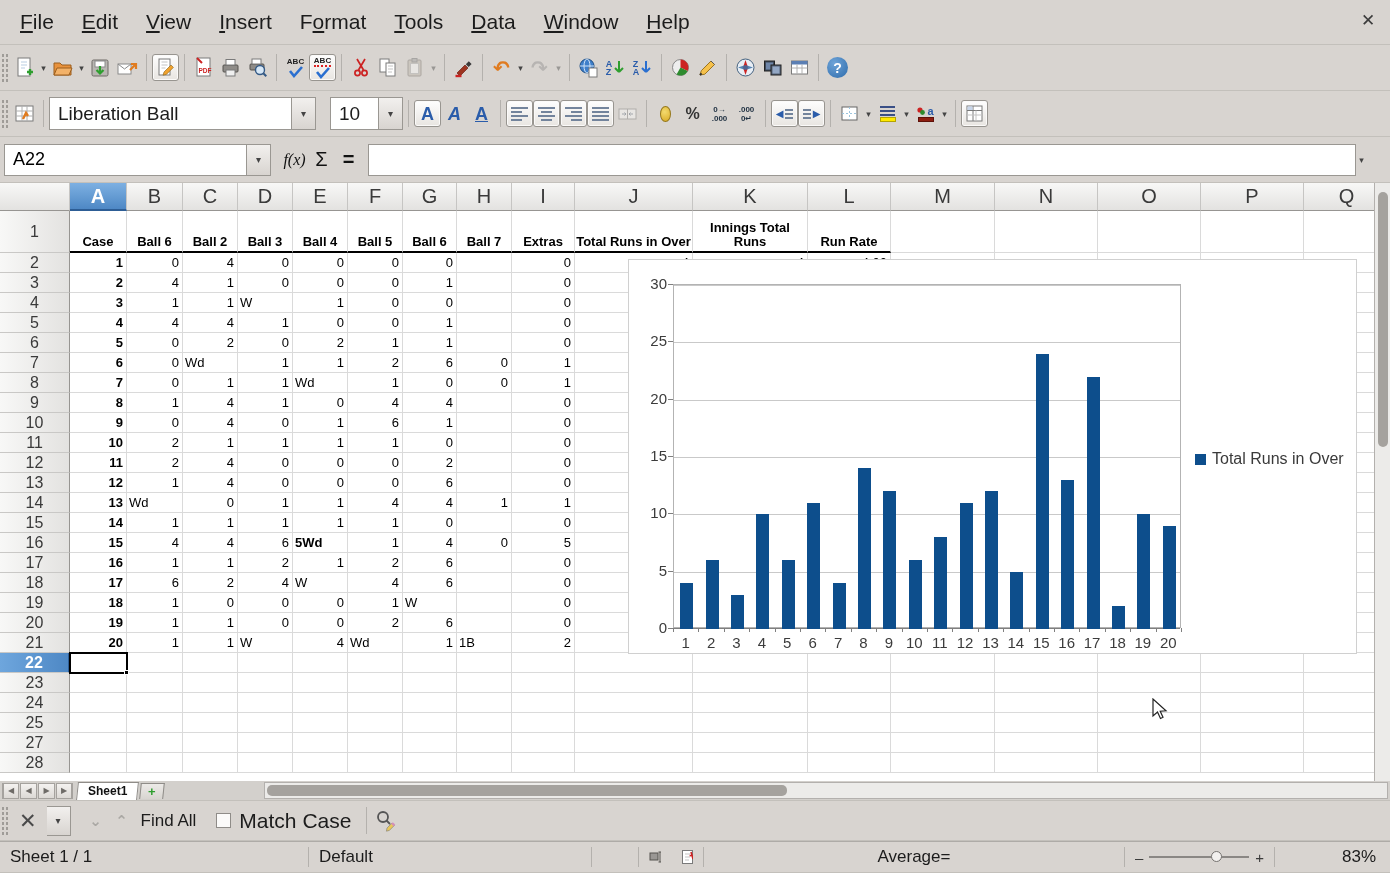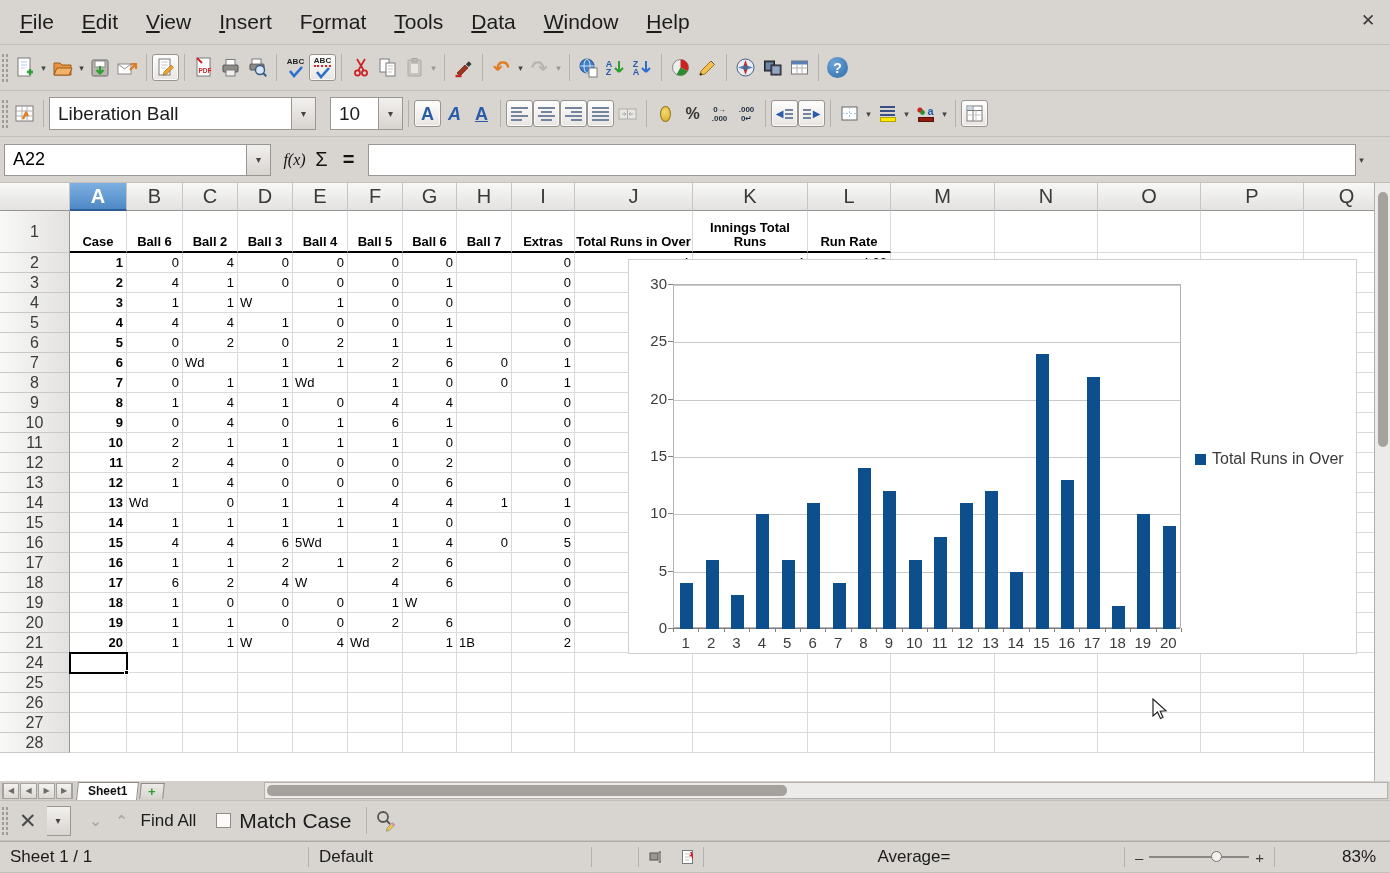--- a/index.html
+++ b/index.html
@@ -849,21 +849,21 @@
       <div class="cell" style="width: 103px; flex: 0 0 103px; height: 20px;"></div>
       <div class="cell" style="width: 103px; flex: 0 0 103px; height: 20px;"></div>
       <div class="cell" style="width: 86px; flex: 0 0 86px; height: 20px;"></div>
     </div>
     <div class="grow" style="height: 20px;">
       <div class="rh" style="height: 20px;">16</div>
       <div class="cell num bold" style="width: 57px; flex: 0 0 57px; height: 20px;">15</div>
       <div class="cell num" style="width: 56px; flex: 0 0 56px; height: 20px;">4</div>
       <div class="cell num" style="width: 55px; flex: 0 0 55px; height: 20px;">4</div>
       <div class="cell num" style="width: 55px; flex: 0 0 55px; height: 20px;">6</div>
-      <div class="cell txt" style="width: 55px; flex: 0 0 55px; height: 20px;">5Wd</div>
+      <div class="cell txt" style="width: 55px; flex: 0 0 55px; height: 20px; font-weight: bold;">5Wd</div>
       <div class="cell num" style="width: 55px; flex: 0 0 55px; height: 20px;">1</div>
       <div class="cell num" style="width: 54px; flex: 0 0 54px; height: 20px;">4</div>
       <div class="cell num" style="width: 55px; flex: 0 0 55px; height: 20px;">0</div>
       <div class="cell num" style="width: 63px; flex: 0 0 63px; height: 20px;">5</div>
       <div class="cell" style="width: 118px; flex: 0 0 118px; height: 20px;"></div>
       <div class="cell" style="width: 115px; flex: 0 0 115px; height: 20px;"></div>
       <div class="cell" style="width: 83px; flex: 0 0 83px; height: 20px;"></div>
       <div class="cell" style="width: 104px; flex: 0 0 104px; height: 20px;"></div>
       <div class="cell" style="width: 103px; flex: 0 0 103px; height: 20px;"></div>
       <div class="cell" style="width: 103px; flex: 0 0 103px; height: 20px;"></div>
@@ -964,20 +964,60 @@
       <div class="cell" style="width: 118px; flex: 0 0 118px; height: 20px;"></div>
       <div class="cell" style="width: 115px; flex: 0 0 115px; height: 20px;"></div>
       <div class="cell" style="width: 83px; flex: 0 0 83px; height: 20px;"></div>
       <div class="cell" style="width: 104px; flex: 0 0 104px; height: 20px;"></div>
       <div class="cell" style="width: 103px; flex: 0 0 103px; height: 20px;"></div>
       <div class="cell" style="width: 103px; flex: 0 0 103px; height: 20px;"></div>
       <div class="cell" style="width: 103px; flex: 0 0 103px; height: 20px;"></div>
       <div class="cell" style="width: 86px; flex: 0 0 86px; height: 20px;"></div>
     </div>
     <div class="grow" style="height: 20px;">
+      <div class="rh sel" style="height: 20px;">22</div>
+      <div class="cell" style="width: 57px; flex: 0 0 57px; height: 20px;"></div>
+      <div class="cell" style="width: 56px; flex: 0 0 56px; height: 20px;"></div>
+      <div class="cell" style="width: 55px; flex: 0 0 55px; height: 20px;"></div>
+      <div class="cell" style="width: 55px; flex: 0 0 55px; height: 20px;"></div>
+      <div class="cell" style="width: 55px; flex: 0 0 55px; height: 20px;"></div>
+      <div class="cell" style="width: 55px; flex: 0 0 55px; height: 20px;"></div>
+      <div class="cell" style="width: 54px; flex: 0 0 54px; height: 20px;"></div>
+      <div class="cell" style="width: 55px; flex: 0 0 55px; height: 20px;"></div>
+      <div class="cell" style="width: 63px; flex: 0 0 63px; height: 20px;"></div>
+      <div class="cell" style="width: 118px; flex: 0 0 118px; height: 20px;"></div>
+      <div class="cell" style="width: 115px; flex: 0 0 115px; height: 20px;"></div>
+      <div class="cell" style="width: 83px; flex: 0 0 83px; height: 20px;"></div>
+      <div class="cell" style="width: 104px; flex: 0 0 104px; height: 20px;"></div>
+      <div class="cell" style="width: 103px; flex: 0 0 103px; height: 20px;"></div>
+      <div class="cell" style="width: 103px; flex: 0 0 103px; height: 20px;"></div>
+      <div class="cell" style="width: 103px; flex: 0 0 103px; height: 20px;"></div>
+      <div class="cell" style="width: 86px; flex: 0 0 86px; height: 20px;"></div>
+    </div>
+    <div class="grow" style="height: 20px;">
+      <div class="rh" style="height: 20px;">23</div>
+      <div class="cell" style="width: 57px; flex: 0 0 57px; height: 20px;"></div>
+      <div class="cell" style="width: 56px; flex: 0 0 56px; height: 20px;"></div>
+      <div class="cell" style="width: 55px; flex: 0 0 55px; height: 20px;"></div>
+      <div class="cell" style="width: 55px; flex: 0 0 55px; height: 20px;"></div>
+      <div class="cell" style="width: 55px; flex: 0 0 55px; height: 20px;"></div>
+      <div class="cell" style="width: 55px; flex: 0 0 55px; height: 20px;"></div>
+      <div class="cell" style="width: 54px; flex: 0 0 54px; height: 20px;"></div>
+      <div class="cell" style="width: 55px; flex: 0 0 55px; height: 20px;"></div>
+      <div class="cell" style="width: 63px; flex: 0 0 63px; height: 20px;"></div>
+      <div class="cell" style="width: 118px; flex: 0 0 118px; height: 20px;"></div>
+      <div class="cell" style="width: 115px; flex: 0 0 115px; height: 20px;"></div>
+      <div class="cell" style="width: 83px; flex: 0 0 83px; height: 20px;"></div>
+      <div class="cell" style="width: 104px; flex: 0 0 104px; height: 20px;"></div>
+      <div class="cell" style="width: 103px; flex: 0 0 103px; height: 20px;"></div>
+      <div class="cell" style="width: 103px; flex: 0 0 103px; height: 20px;"></div>
+      <div class="cell" style="width: 103px; flex: 0 0 103px; height: 20px;"></div>
+      <div class="cell" style="width: 86px; flex: 0 0 86px; height: 20px;"></div>
+    </div>
+    <div class="grow" style="height: 20px;">
       <div class="rh" style="height: 20px;">24</div>
       <div class="cell" style="width: 57px; flex: 0 0 57px; height: 20px;"></div>
       <div class="cell" style="width: 56px; flex: 0 0 56px; height: 20px;"></div>
       <div class="cell" style="width: 55px; flex: 0 0 55px; height: 20px;"></div>
       <div class="cell" style="width: 55px; flex: 0 0 55px; height: 20px;"></div>
       <div class="cell" style="width: 55px; flex: 0 0 55px; height: 20px;"></div>
       <div class="cell" style="width: 55px; flex: 0 0 55px; height: 20px;"></div>
       <div class="cell" style="width: 54px; flex: 0 0 54px; height: 20px;"></div>
       <div class="cell" style="width: 55px; flex: 0 0 55px; height: 20px;"></div>
       <div class="cell" style="width: 63px; flex: 0 0 63px; height: 20px;"></div>
@@ -985,40 +1025,20 @@
       <div class="cell" style="width: 115px; flex: 0 0 115px; height: 20px;"></div>
       <div class="cell" style="width: 83px; flex: 0 0 83px; height: 20px;"></div>
       <div class="cell" style="width: 104px; flex: 0 0 104px; height: 20px;"></div>
       <div class="cell" style="width: 103px; flex: 0 0 103px; height: 20px;"></div>
       <div class="cell" style="width: 103px; flex: 0 0 103px; height: 20px;"></div>
       <div class="cell" style="width: 103px; flex: 0 0 103px; height: 20px;"></div>
       <div class="cell" style="width: 86px; flex: 0 0 86px; height: 20px;"></div>
     </div>
     <div class="grow" style="height: 20px;">
       <div class="rh" style="height: 20px;">25</div>
-      <div class="cell" style="width: 57px; flex: 0 0 57px; height: 20px;"></div>
-      <div class="cell" style="width: 56px; flex: 0 0 56px; height: 20px;"></div>
-      <div class="cell" style="width: 55px; flex: 0 0 55px; height: 20px;"></div>
-      <div class="cell" style="width: 55px; flex: 0 0 55px; height: 20px;"></div>
-      <div class="cell" style="width: 55px; flex: 0 0 55px; height: 20px;"></div>
-      <div class="cell" style="width: 55px; flex: 0 0 55px; height: 20px;"></div>
-      <div class="cell" style="width: 54px; flex: 0 0 54px; height: 20px;"></div>
-      <div class="cell" style="width: 55px; flex: 0 0 55px; height: 20px;"></div>
-      <div class="cell" style="width: 63px; flex: 0 0 63px; height: 20px;"></div>
-      <div class="cell" style="width: 118px; flex: 0 0 118px; height: 20px;"></div>
-      <div class="cell" style="width: 115px; flex: 0 0 115px; height: 20px;"></div>
-      <div class="cell" style="width: 83px; flex: 0 0 83px; height: 20px;"></div>
-      <div class="cell" style="width: 104px; flex: 0 0 104px; height: 20px;"></div>
-      <div class="cell" style="width: 103px; flex: 0 0 103px; height: 20px;"></div>
-      <div class="cell" style="width: 103px; flex: 0 0 103px; height: 20px;"></div>
-      <div class="cell" style="width: 103px; flex: 0 0 103px; height: 20px;"></div>
-      <div class="cell" style="width: 86px; flex: 0 0 86px; height: 20px;"></div>
-    </div>
-    <div class="grow" style="height: 20px;">
-      <div class="rh" style="height: 20px;">26</div>
       <div class="cell" style="width: 57px; flex: 0 0 57px; height: 20px;"></div>
       <div class="cell" style="width: 56px; flex: 0 0 56px; height: 20px;"></div>
       <div class="cell" style="width: 55px; flex: 0 0 55px; height: 20px;"></div>
       <div class="cell" style="width: 55px; flex: 0 0 55px; height: 20px;"></div>
       <div class="cell" style="width: 55px; flex: 0 0 55px; height: 20px;"></div>
       <div class="cell" style="width: 55px; flex: 0 0 55px; height: 20px;"></div>
       <div class="cell" style="width: 54px; flex: 0 0 54px; height: 20px;"></div>
       <div class="cell" style="width: 55px; flex: 0 0 55px; height: 20px;"></div>
       <div class="cell" style="width: 63px; flex: 0 0 63px; height: 20px;"></div>
       <div class="cell" style="width: 118px; flex: 0 0 118px; height: 20px;"></div>

